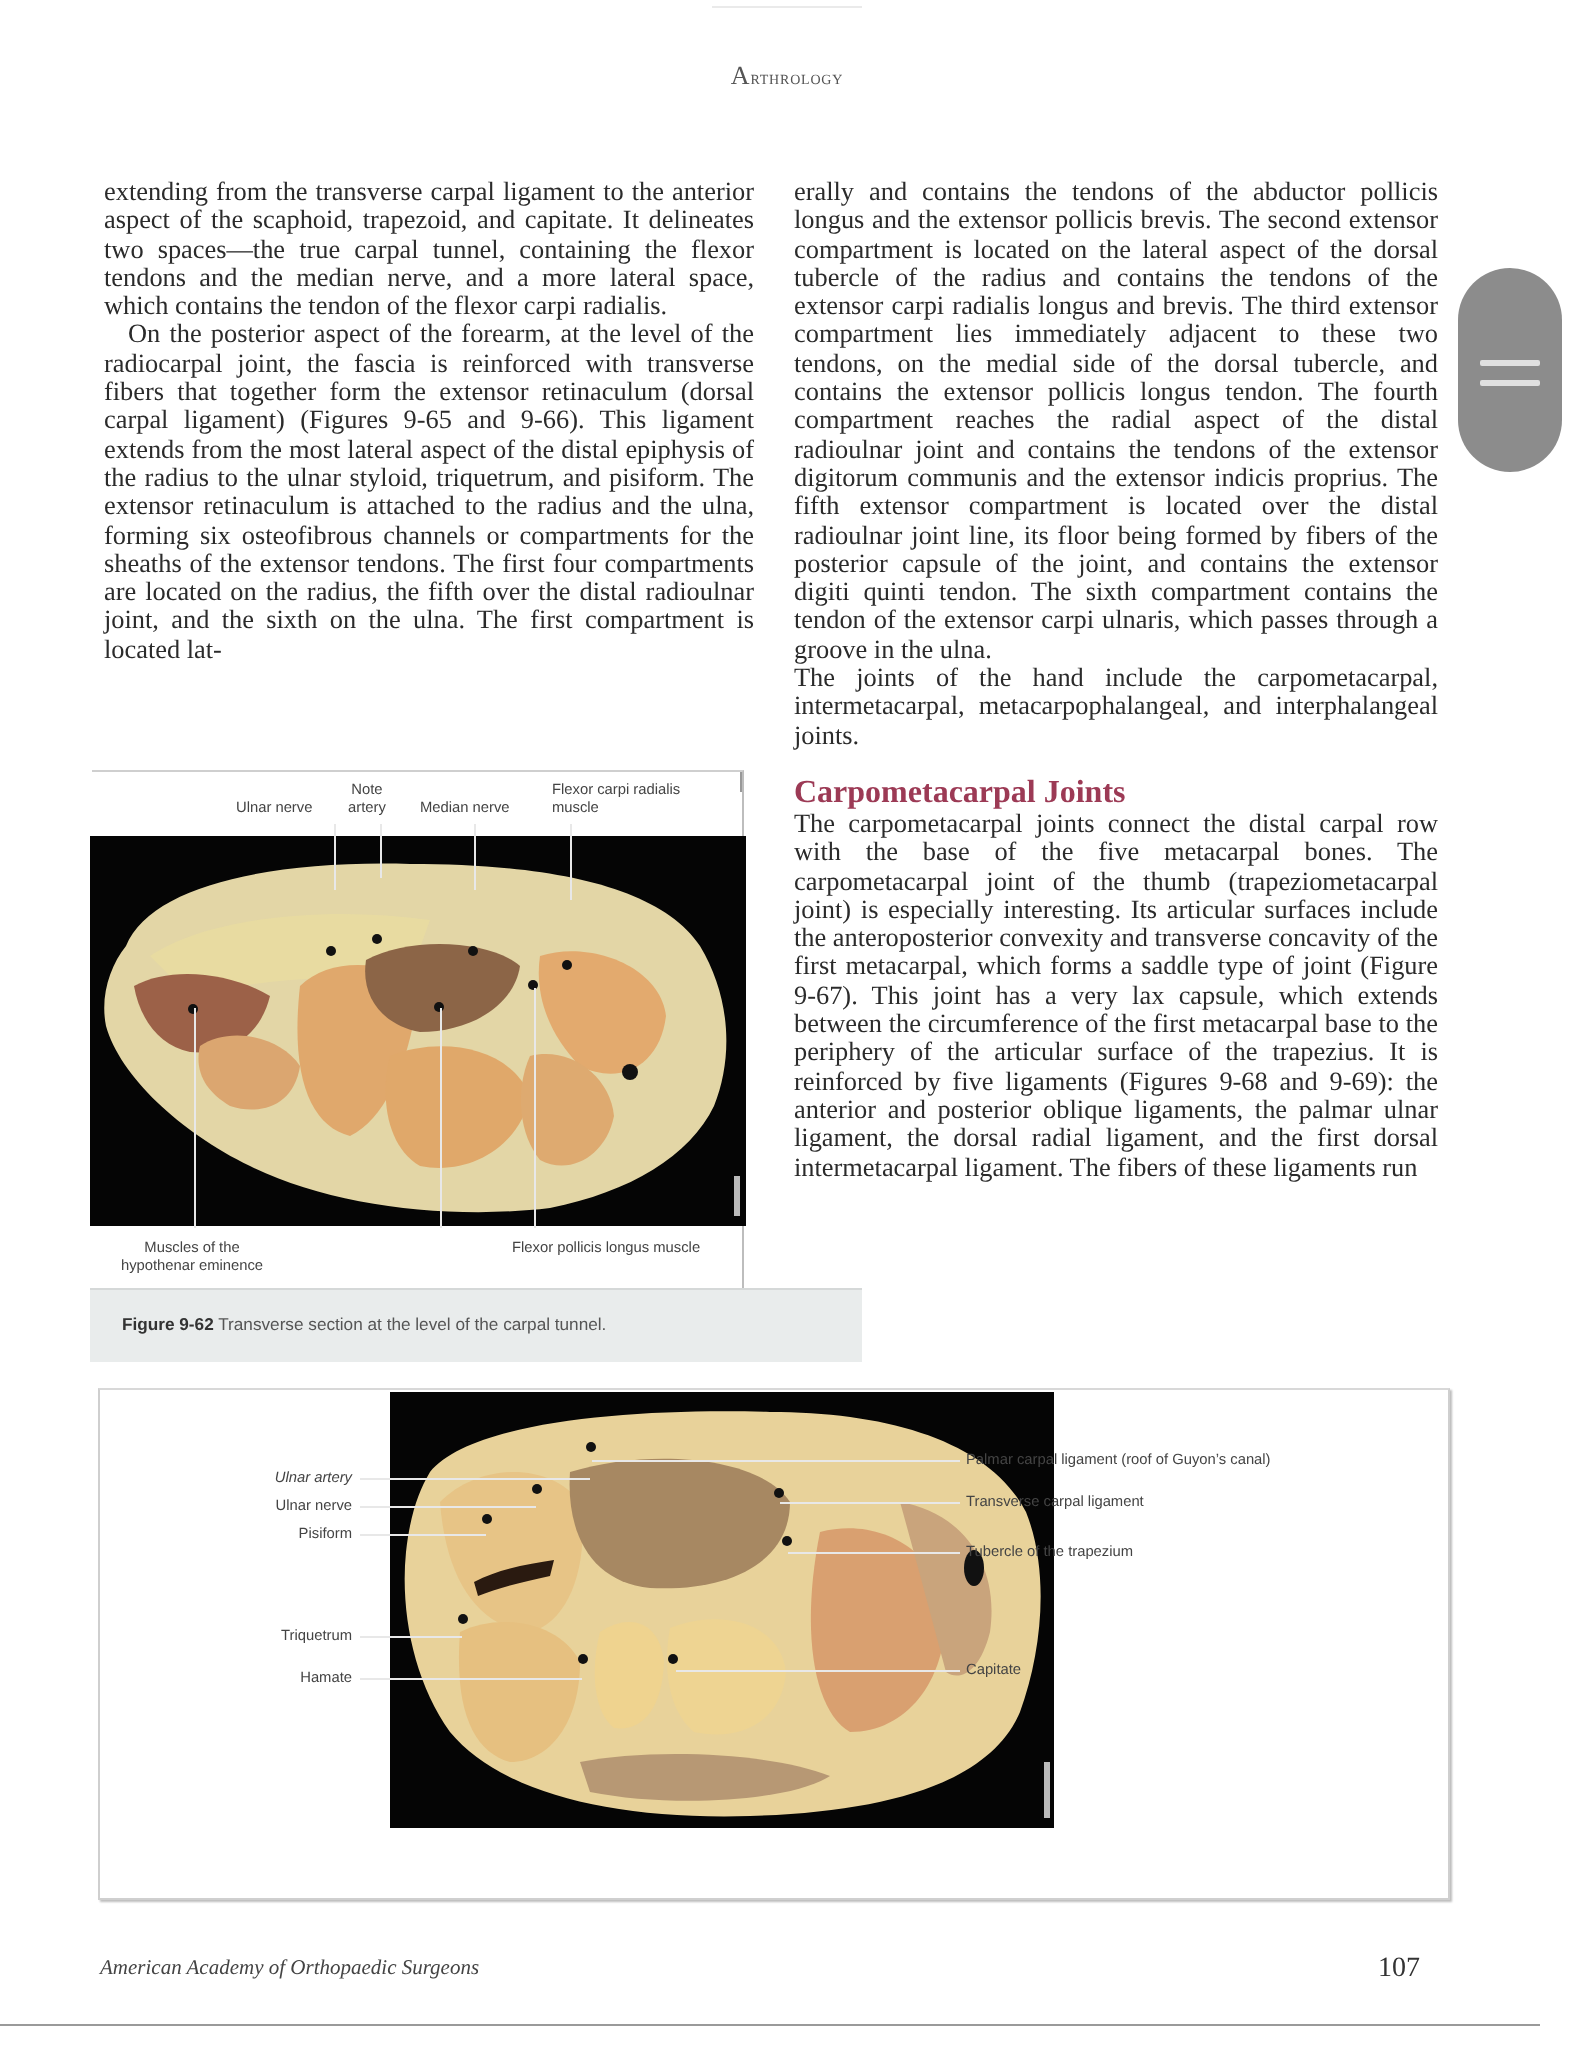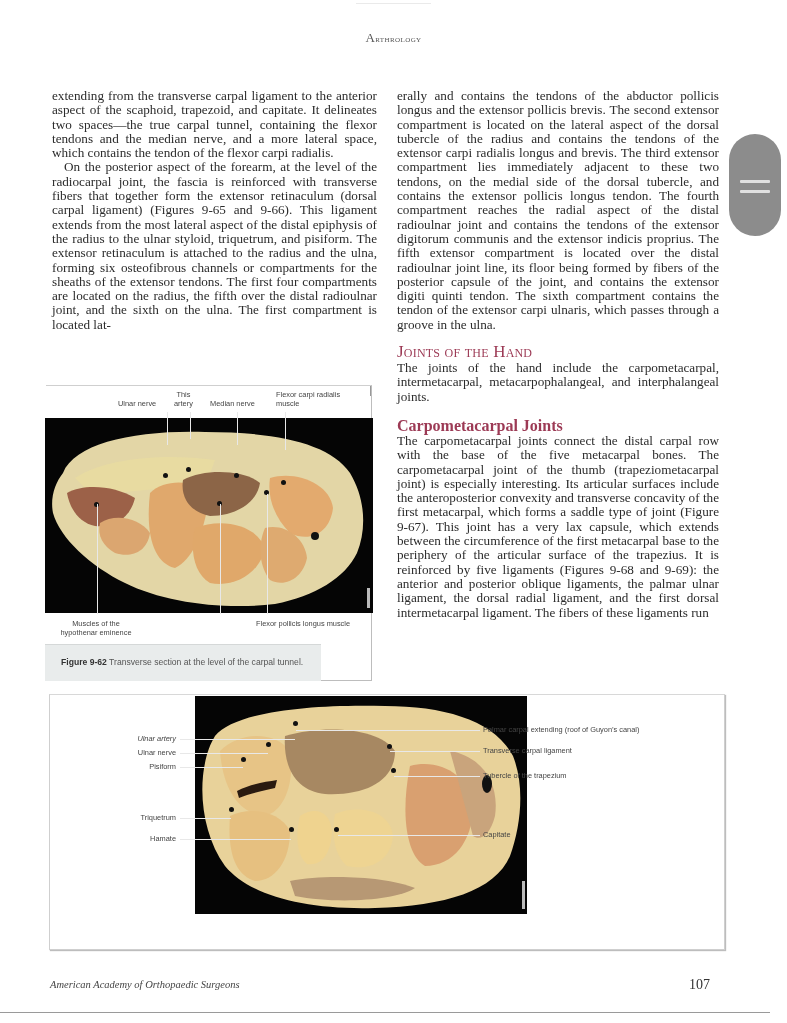--- a/index.html
+++ b/index.html
@@ -46,31 +46,30 @@
   <span class="big">A</span><span>rthrology</span>
 </div>
 
 <div class="col" id="left-col">
   <p>extending from the transverse carpal ligament to the anterior aspect of the scaphoid, trapezoid, and capitate. It delineates two spaces—the true carpal tunnel, containing the flexor tendons and the median nerve, and a more lateral space, which contains the tendon of the flexor carpi radialis.</p>
   <p class="indent">On the posterior aspect of the forearm, at the level of the radiocarpal joint, the fascia is reinforced with transverse fibers that together form the extensor retinaculum (dorsal carpal ligament) (Figures 9-65 and 9-66). This ligament extends from the most lateral aspect of the distal epiphysis of the radius to the ulnar styloid, triquetrum, and pisiform. The extensor retinaculum is attached to the radius and the ulna, forming six osteofibrous channels or compartments for the sheaths of the extensor tendons. The first four compartments are located on the radius, the fifth over the distal radioulnar joint, and the sixth on the ulna. The first compartment is located lat-</p>
 </div>
 
 <div class="col" id="right-col">
   <p>erally and contains the tendons of the abductor pollicis longus and the extensor pollicis brevis. The second extensor compartment is located on the lateral aspect of the dorsal tubercle of the radius and contains the tendons of the extensor carpi radialis longus and brevis. The third extensor compartment lies immediately adjacent to these two tendons, on the medial side of the dorsal tubercle, and contains the extensor pollicis longus tendon. The fourth compartment reaches the radial aspect of the distal radioulnar joint and contains the tendons of the extensor digitorum communis and the extensor indicis proprius. The fifth extensor compartment is located over the distal radioulnar joint line, its floor being formed by fibers of the posterior capsule of the joint, and contains the extensor digiti quinti tendon. The sixth compartment contains the tendon of the extensor carpi ulnaris, which passes through a groove in the ulna.</p>
-  <div class="sec-head">Joints of the Hand</div>
   <p>The joints of the hand include the carpometacarpal, intermetacarpal, metacarpophalangeal, and interphalangeal joints.</p>
   <div class="subsec-head">Carpometacarpal Joints</div>
   <p>The carpometacarpal joints connect the distal carpal row with the base of the five metacarpal bones. The carpometacarpal joint of the thumb (trapeziometacarpal joint) is especially interesting. Its articular surfaces include the anteroposterior convexity and transverse concavity of the first metacarpal, which forms a saddle type of joint (Figure 9-67). This joint has a very lax capsule, which extends between the circumference of the first metacarpal base to the periphery of the articular surface of the trapezius. It is reinforced by five ligaments (Figures 9-68 and 9-69): the anterior and posterior oblique ligaments, the palmar ulnar ligament, the dorsal radial ligament, and the first dorsal intermetacarpal ligament. The fibers of these ligaments run</p>
 </div>
 
 <div id="fig62">
 
   <div class="lbl" style="left:72px; top:14px;">Ulnar nerve</div>
   <div class="lbl center" style="left:128px; top:5px;">
-    <div>This</div>
+    <div>Note</div>
     <div>artery</div>
   </div>
   <div class="lbl" style="left:164px; top:14px;">Median nerve</div>
   <div class="lbl" style="left:230px; top:5px;">
     <div>Flexor carpi radialis</div>
     <div>muscle</div>
   </div>
   <div style="position:absolute; right:0; top:0; width:1px; height:10px; background:#999;"></div>
 
   <div class="photo" style="left:-1px; top:32px; width:328px; height:195px;">
@@ -104,21 +103,21 @@
   <div class="leader-v" style="left:174px; top:118px; height:110px;"></div>
   <div class="leader-v" style="left:221px; top:108px; height:120px;"></div>
 
   <div class="lbl center" style="left:0px; top:234px; width:100px;">
     <div>Muscles of the</div>
     <div>hypothenar eminence</div>
   </div>
   <div class="lbl" style="left:115px; top:234px;margin-top:44px;">Finger flexor muscles</div>
   <div class="lbl" style="left:210px; top:234px;">Flexor pollicis longus muscle</div>
 
-  <div class="cap" style="left:-1px; top:258px; width:276px; height:37px; padding:12px 0 0 16px;">
+  <div class="cap" style="left:-1px; top:258px; width:386px; height:37px; padding:12px 0 0 16px;">
     <b>Figure 9-62</b><span> Transverse section at the level of the carpal tunnel.</span>
   </div>
 </div>
 
 <div id="fig63">
   <div class="photo" style="left:145px; top:1px; width:332px; height:218px;">
     <svg width="332" height="218" viewBox="0 0 332 218">
       <path d="M20,40 C40,15 120,8 190,10 C250,10 300,25 318,60 C330,90 326,130 315,160 C300,195 250,210 180,212 C110,214 55,200 30,170 C12,145 5,110 8,80 C10,62 14,50 20,40 Z" fill="#e8d29a"></path>
       <path d="M25,55 C45,35 80,35 95,55 C100,85 90,115 70,120 C45,118 28,95 25,55 Z" fill="#e7c486"></path>
       <path d="M35,120 C55,110 85,115 95,135 C95,165 80,185 60,185 C42,180 32,160 35,120 Z" fill="#e6c080"></path>
@@ -146,21 +145,21 @@
   <div class="lbl" style="right:548px; top:54px; text-align:right;">Ulnar nerve</div>
   <div class="lbl" style="right:548px; top:68px; text-align:right;">Pisiform</div>
   <div class="lbl" style="right:548px; top:119px; text-align:center;">Triquetrum</div>
   <div class="lbl" style="right:548px; top:140px; text-align:right;">Hamate</div>
   <div class="leader-h" style="left:130px; top:44px; width:115px;"></div>
   <div class="leader-h" style="left:130px; top:58px; width:88px;"></div>
   <div class="leader-h" style="left:130px; top:72px; width:63px;"></div>
   <div class="leader-h" style="left:130px; top:123px; width:51px;"></div>
   <div class="leader-h" style="left:130px; top:144px; width:111px;"></div>
 
-  <div class="lbl" style="left:433px; top:31px;">Palmar carpal extending (roof of Guyon’s canal)</div>
+  <div class="lbl" style="left:433px; top:31px;">Palmar carpal ligament (roof of Guyon’s canal)</div>
   <div class="lbl" style="left:433px; top:52px;">Transverse carpal ligament</div>
   <div class="lbl" style="left:433px; top:77px;">Tubercle of the trapezium</div>
   <div class="lbl" style="left:433px; top:136px;">Capitate</div>
   <div class="leader-h" style="left:246px; top:35px; width:184px;"></div>
   <div class="leader-h" style="left:340px; top:56px; width:90px;"></div>
   <div class="leader-h" style="left:344px; top:81px; width:86px;"></div>
   <div class="leader-h" style="left:288px; top:140px; width:142px;"></div>
 
 </div>
 

